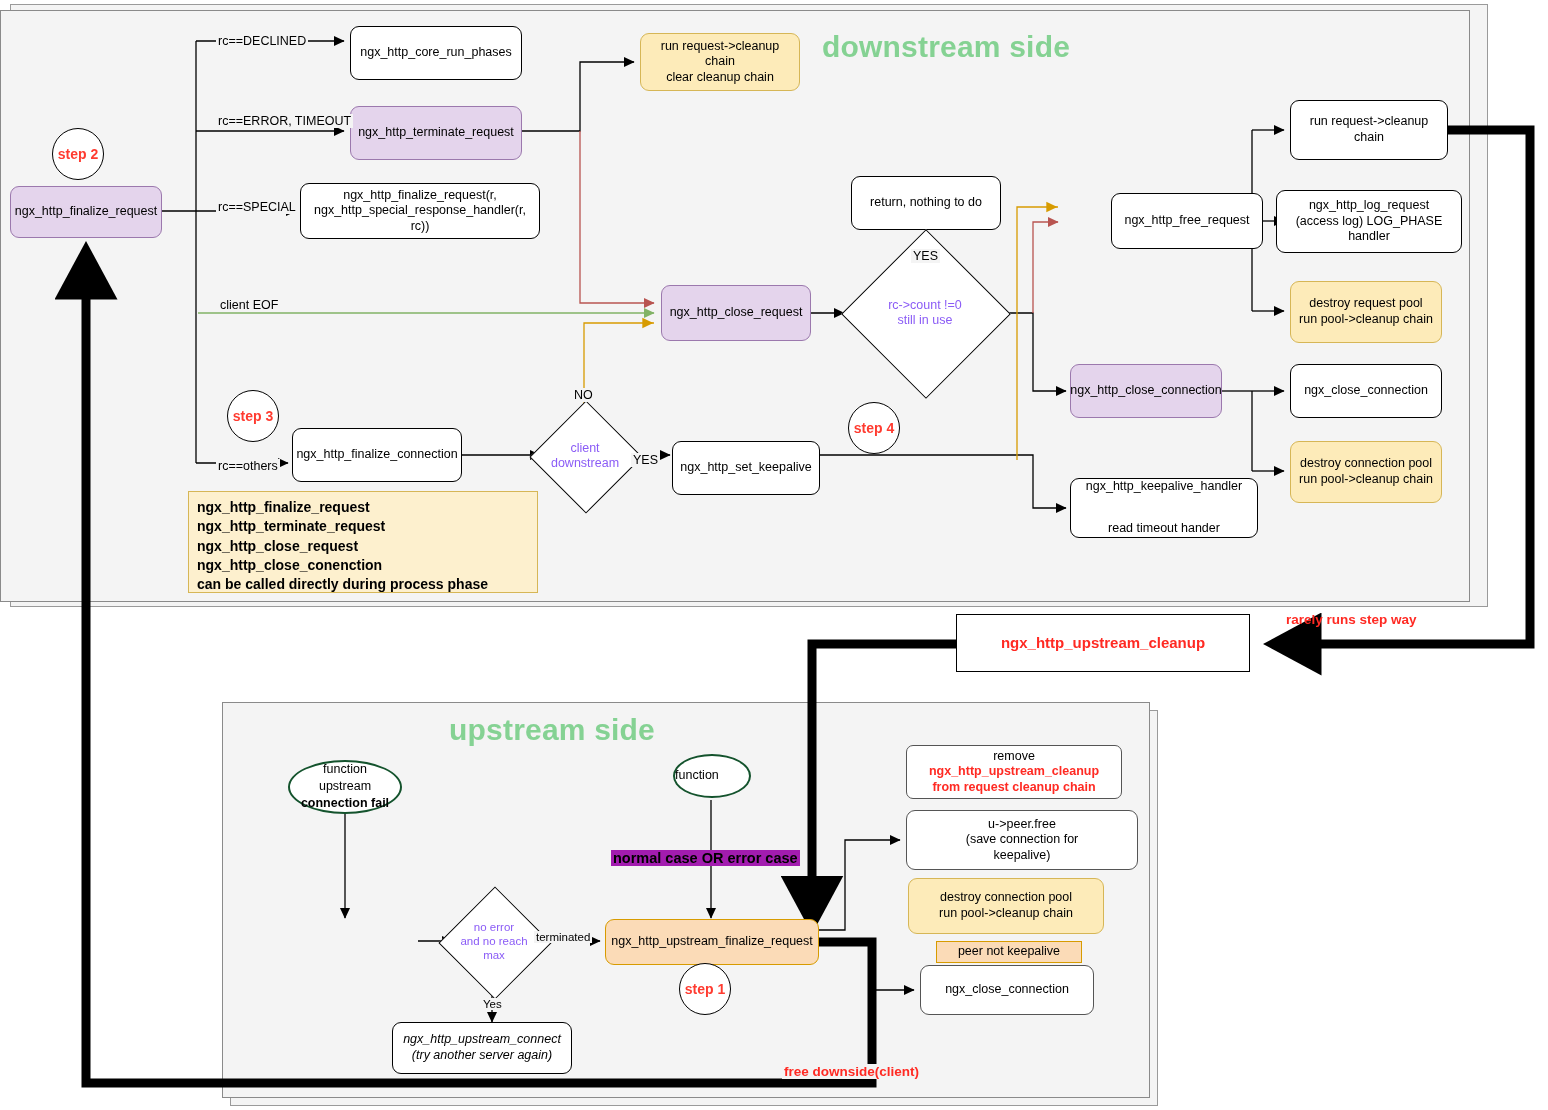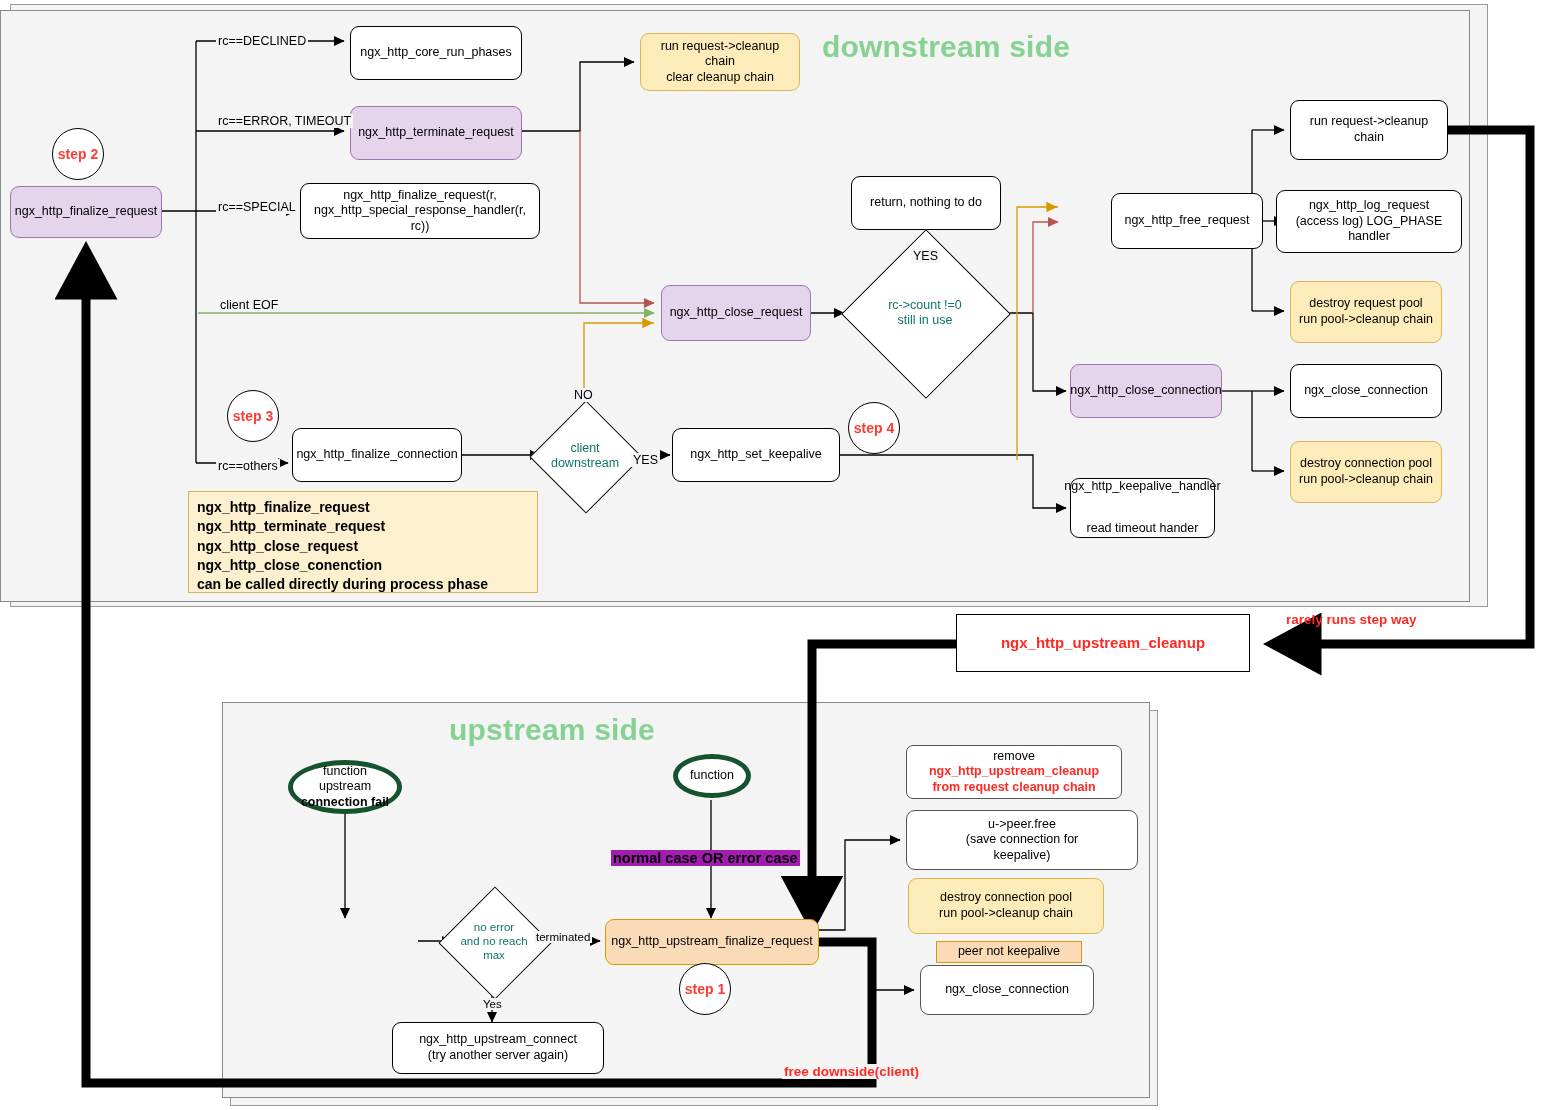--- a/index.html
+++ b/index.html
@@ -16,24 +16,24 @@
   .node.sharp{border-radius:0;}
   .node.purple{background:#e4d4ec;border-color:#9b78ad;}
   .node.yellow{background:#fdebb9;border-color:#d6b656;}
   .node.orange{background:#fbdbb7;border-color:#d79b00;}
   .node.grayb{border-color:#555;}
 
   .diamond{position:absolute;box-sizing:border-box;}
   .diamond .dshape{position:absolute;left:0;top:0;width:100%;height:100%;
         background:#fff;border:1px solid #000;transform:rotate(45deg);}
   .diamond .dtext{position:absolute;left:0;top:0;width:100%;height:100%;display:flex;
-        align-items:center;justify-content:center;text-align:center;font-size:12.5px;line-height:1.2;color:#0f766e;}
-
-  .ellipse{position:absolute;box-sizing:border-box;display:flex;align-items:center;justify-content:center;
-        text-align:center;font-size:12.5px;line-height:1.25;background:#fff;border:5px solid #14532d;border-radius:50%;}
+        align-items:center;justify-content:center;text-align:center;font-size:12.5px;line-height:1.2;color:#8b5cf6;}
+
+  .ellipse{position:absolute;box-sizing:border-box;display:flex;align-items:center;justify-content:space-between;
+        text-align:center;font-size:12.5px;line-height:1.25;background:#fff;border:2px solid #14532d;border-radius:50%;}
 
   .stepcircle{position:absolute;box-sizing:border-box;width:52px;height:52px;border-radius:50%;
         background:#fff;border:1.4px solid #000;display:flex;align-items:center;justify-content:center;
         color:#ff3b30;font-weight:bold;font-size:14px;z-index:6;}
 
   .edgelabel{position:absolute;font-size:12.5px;color:#000;background:#f4f4f4;padding:0 2px;white-space:nowrap;z-index:5;margin-top:6px;}
 
   .sidetitle{position:absolute;font-size:30px;font-weight:bold;color:#85d293;letter-spacing:.2px;}
 
   .noteblock{position:absolute;box-sizing:border-box;background:#fdf0ce;border:1px solid #d6b656;
@@ -217,23 +217,23 @@
   <div class="diamond" style="left:546px;top:417px;width:78px;height:78px;">
     <div class="dshape"></div>
     <div class="dtext">
       <div>
         <div>client</div>
         <div>downstream</div>
       </div>
     </div>
   </div>
 
-  <div class="node" style="left:672px;top:428px;width:168px;height:54px;">ngx_http_set_keepalive</div>
-
-  <div class="node twoline" style="left:1070px;top:478px;width:145px;height:60px;gap:26px;">
+  <div class="node" style="left:672px;top:441px;width:148px;height:54px;">ngx_http_set_keepalive</div>
+
+  <div class="node twoline" style="left:1070px;top:478px;width:188px;height:60px;gap:26px;">
     <span>ngx_http_keepalive_handler</span>
     <span>read timeout hander</span>
   </div>
 
   <div class="edgelabel" style="left:216px;top:28px;">rc==DECLINED</div>
   <div class="edgelabel" style="left:216px;top:108px;">rc==ERROR, TIMEOUT</div>
   <div class="edgelabel" style="left:216px;top:194px;">rc==SPECIAL</div>
   <div class="edgelabel" style="left:218px;top:292px;">client EOF</div>
   <div class="edgelabel" style="left:216px;top:453px;">rc==others</div>
   <div class="edgelabel" style="left:911px;top:243px;">YES</div>
@@ -274,21 +274,21 @@
       <div style="font-size:11.5px;">
         <div>no error</div>
         <div>and no reach</div>
         <div>max</div>
       </div>
     </div>
   </div>
 
   <div class="node orange" style="left:605px;top:919px;width:214px;height:46px;">ngx_http_upstream_finalize_request</div>
 
-  <div class="node twoline" style="left:392px;top:1022px;width:212px;height:52px;">
+  <div class="node twoline" style="left:392px;top:1022px;width:180px;height:52px;font-style:italic;">
     <span>ngx_http_upstream_connect</span>
     <span>(try another server again)</span>
   </div>
 
   <div class="node grayb twoline" style="left:906px;top:745px;width:216px;height:54px;border-radius:7px;">
     <span>
       <span>remove</span>
       <span class="redtext">ngx_http_upstream_cleanup</span>
     </span>
     <span class="redtext">from request cleanup chain</span>

